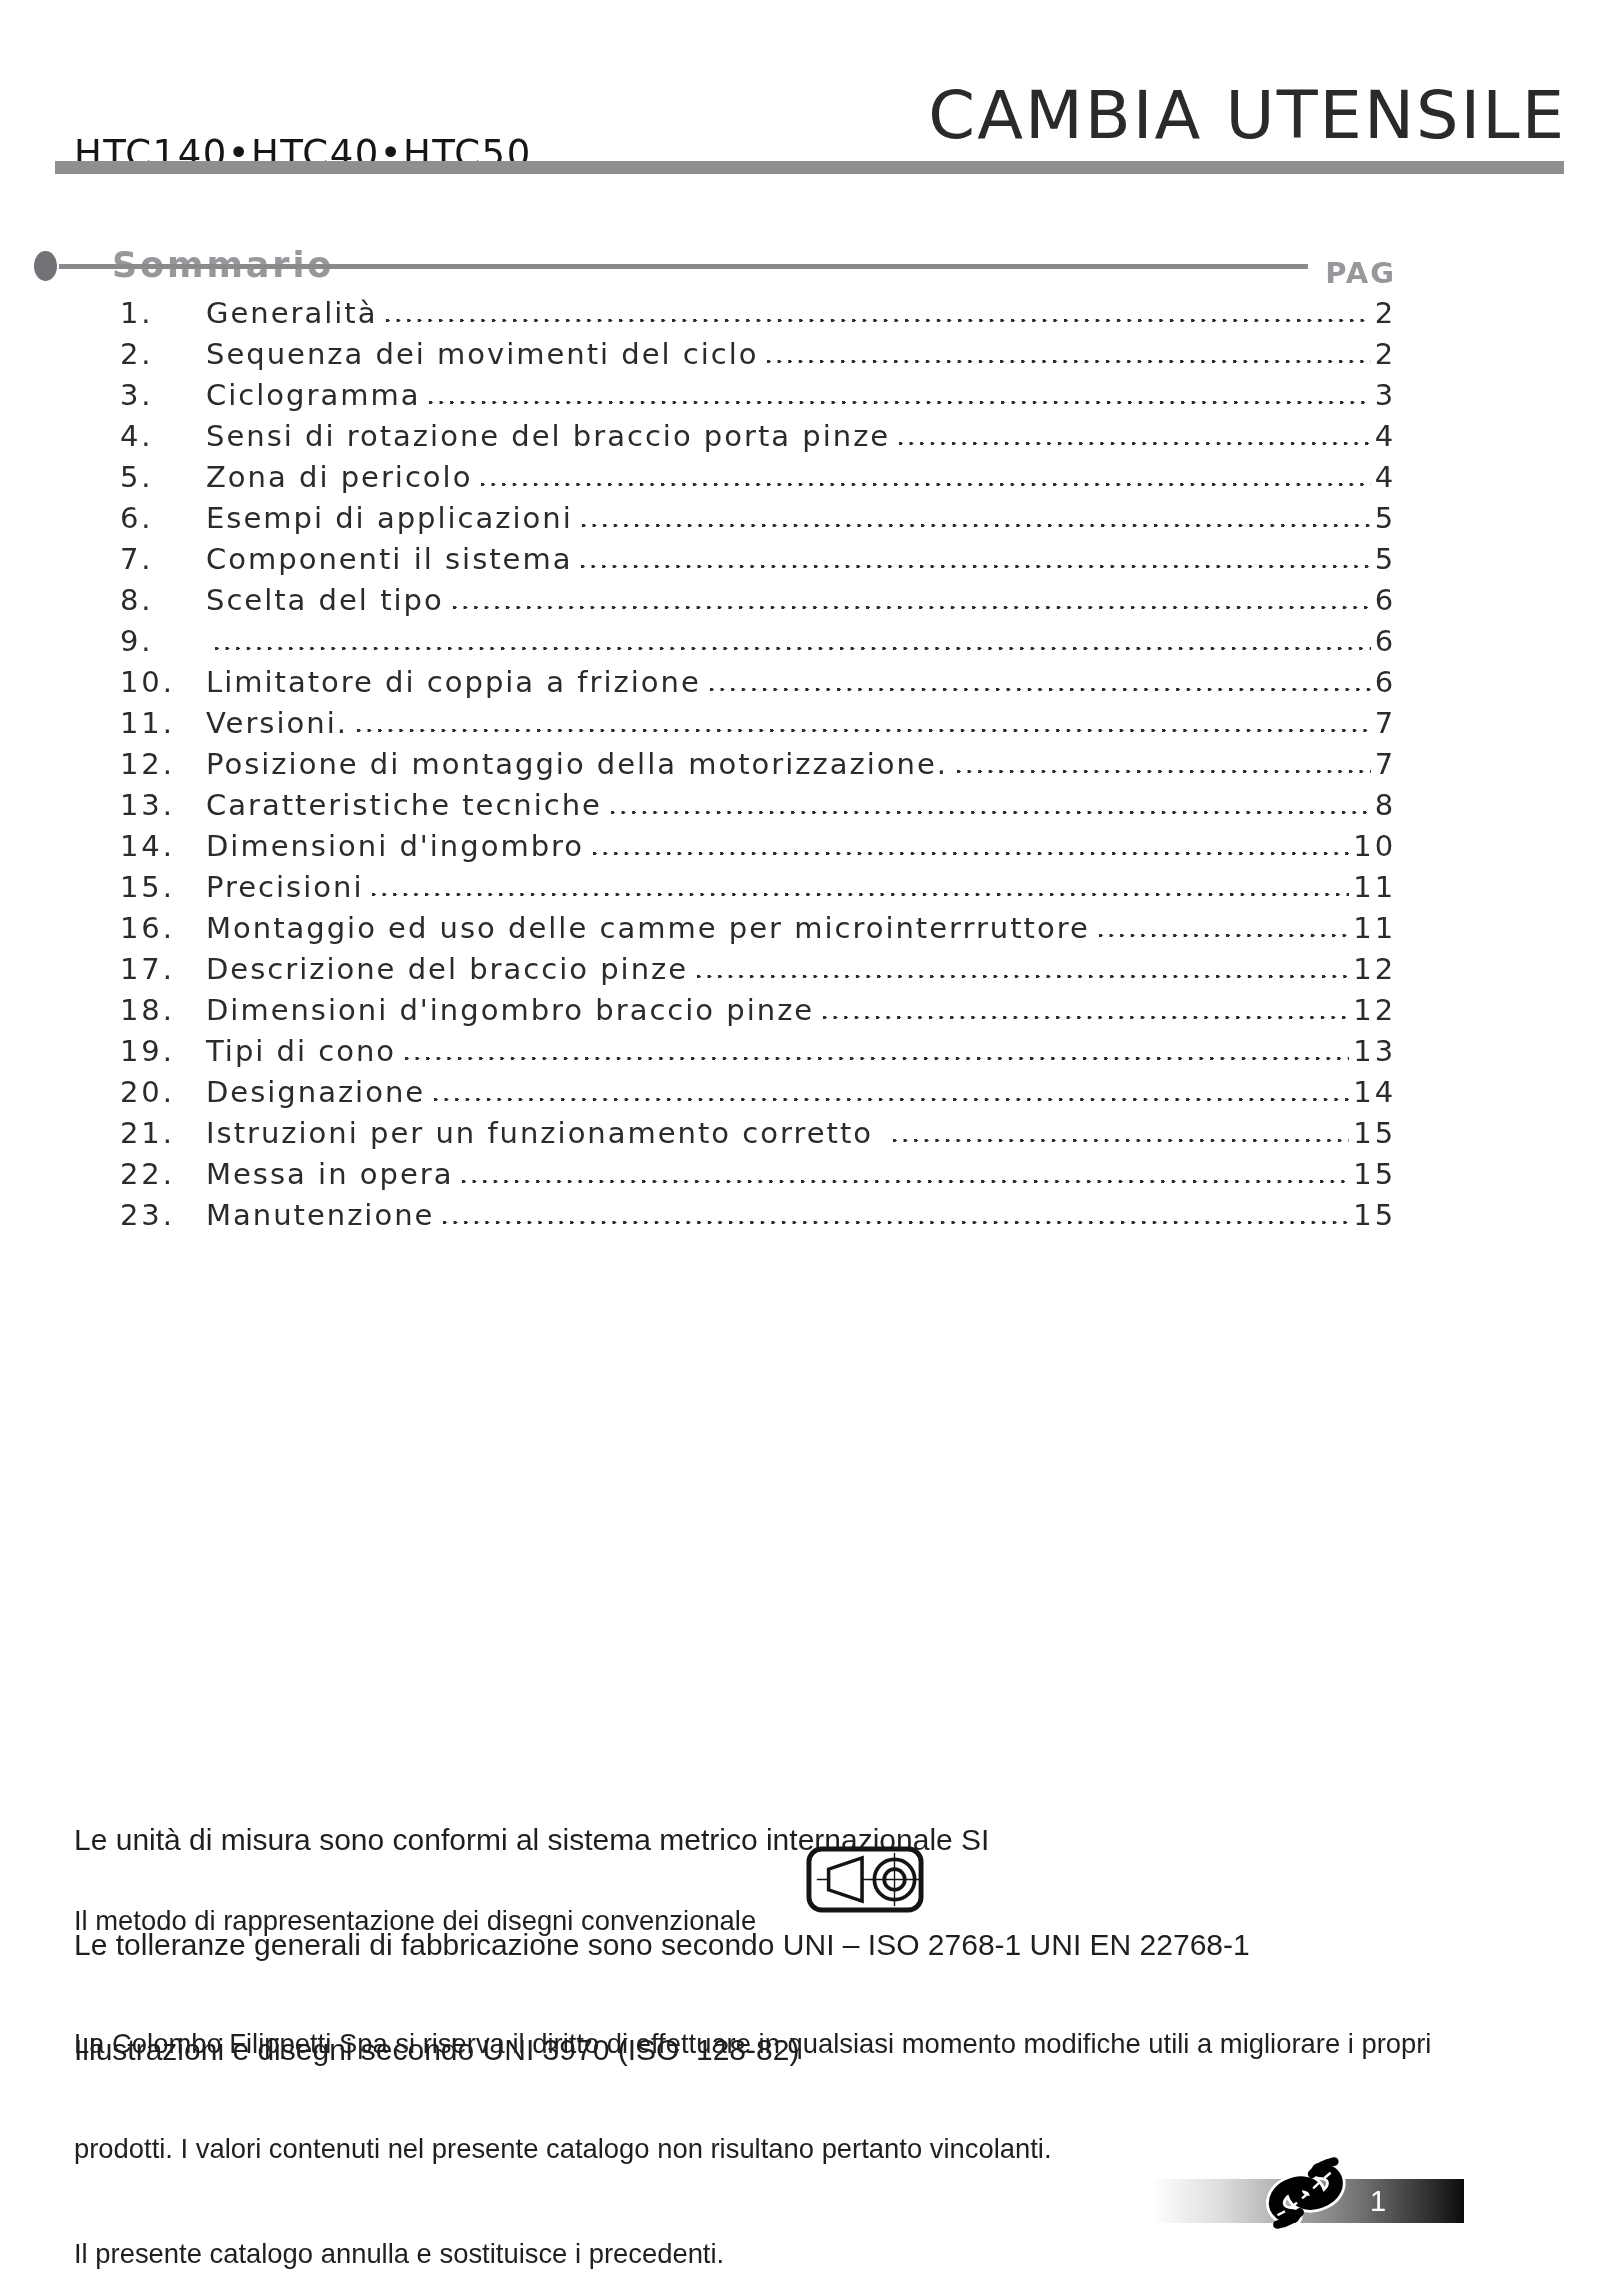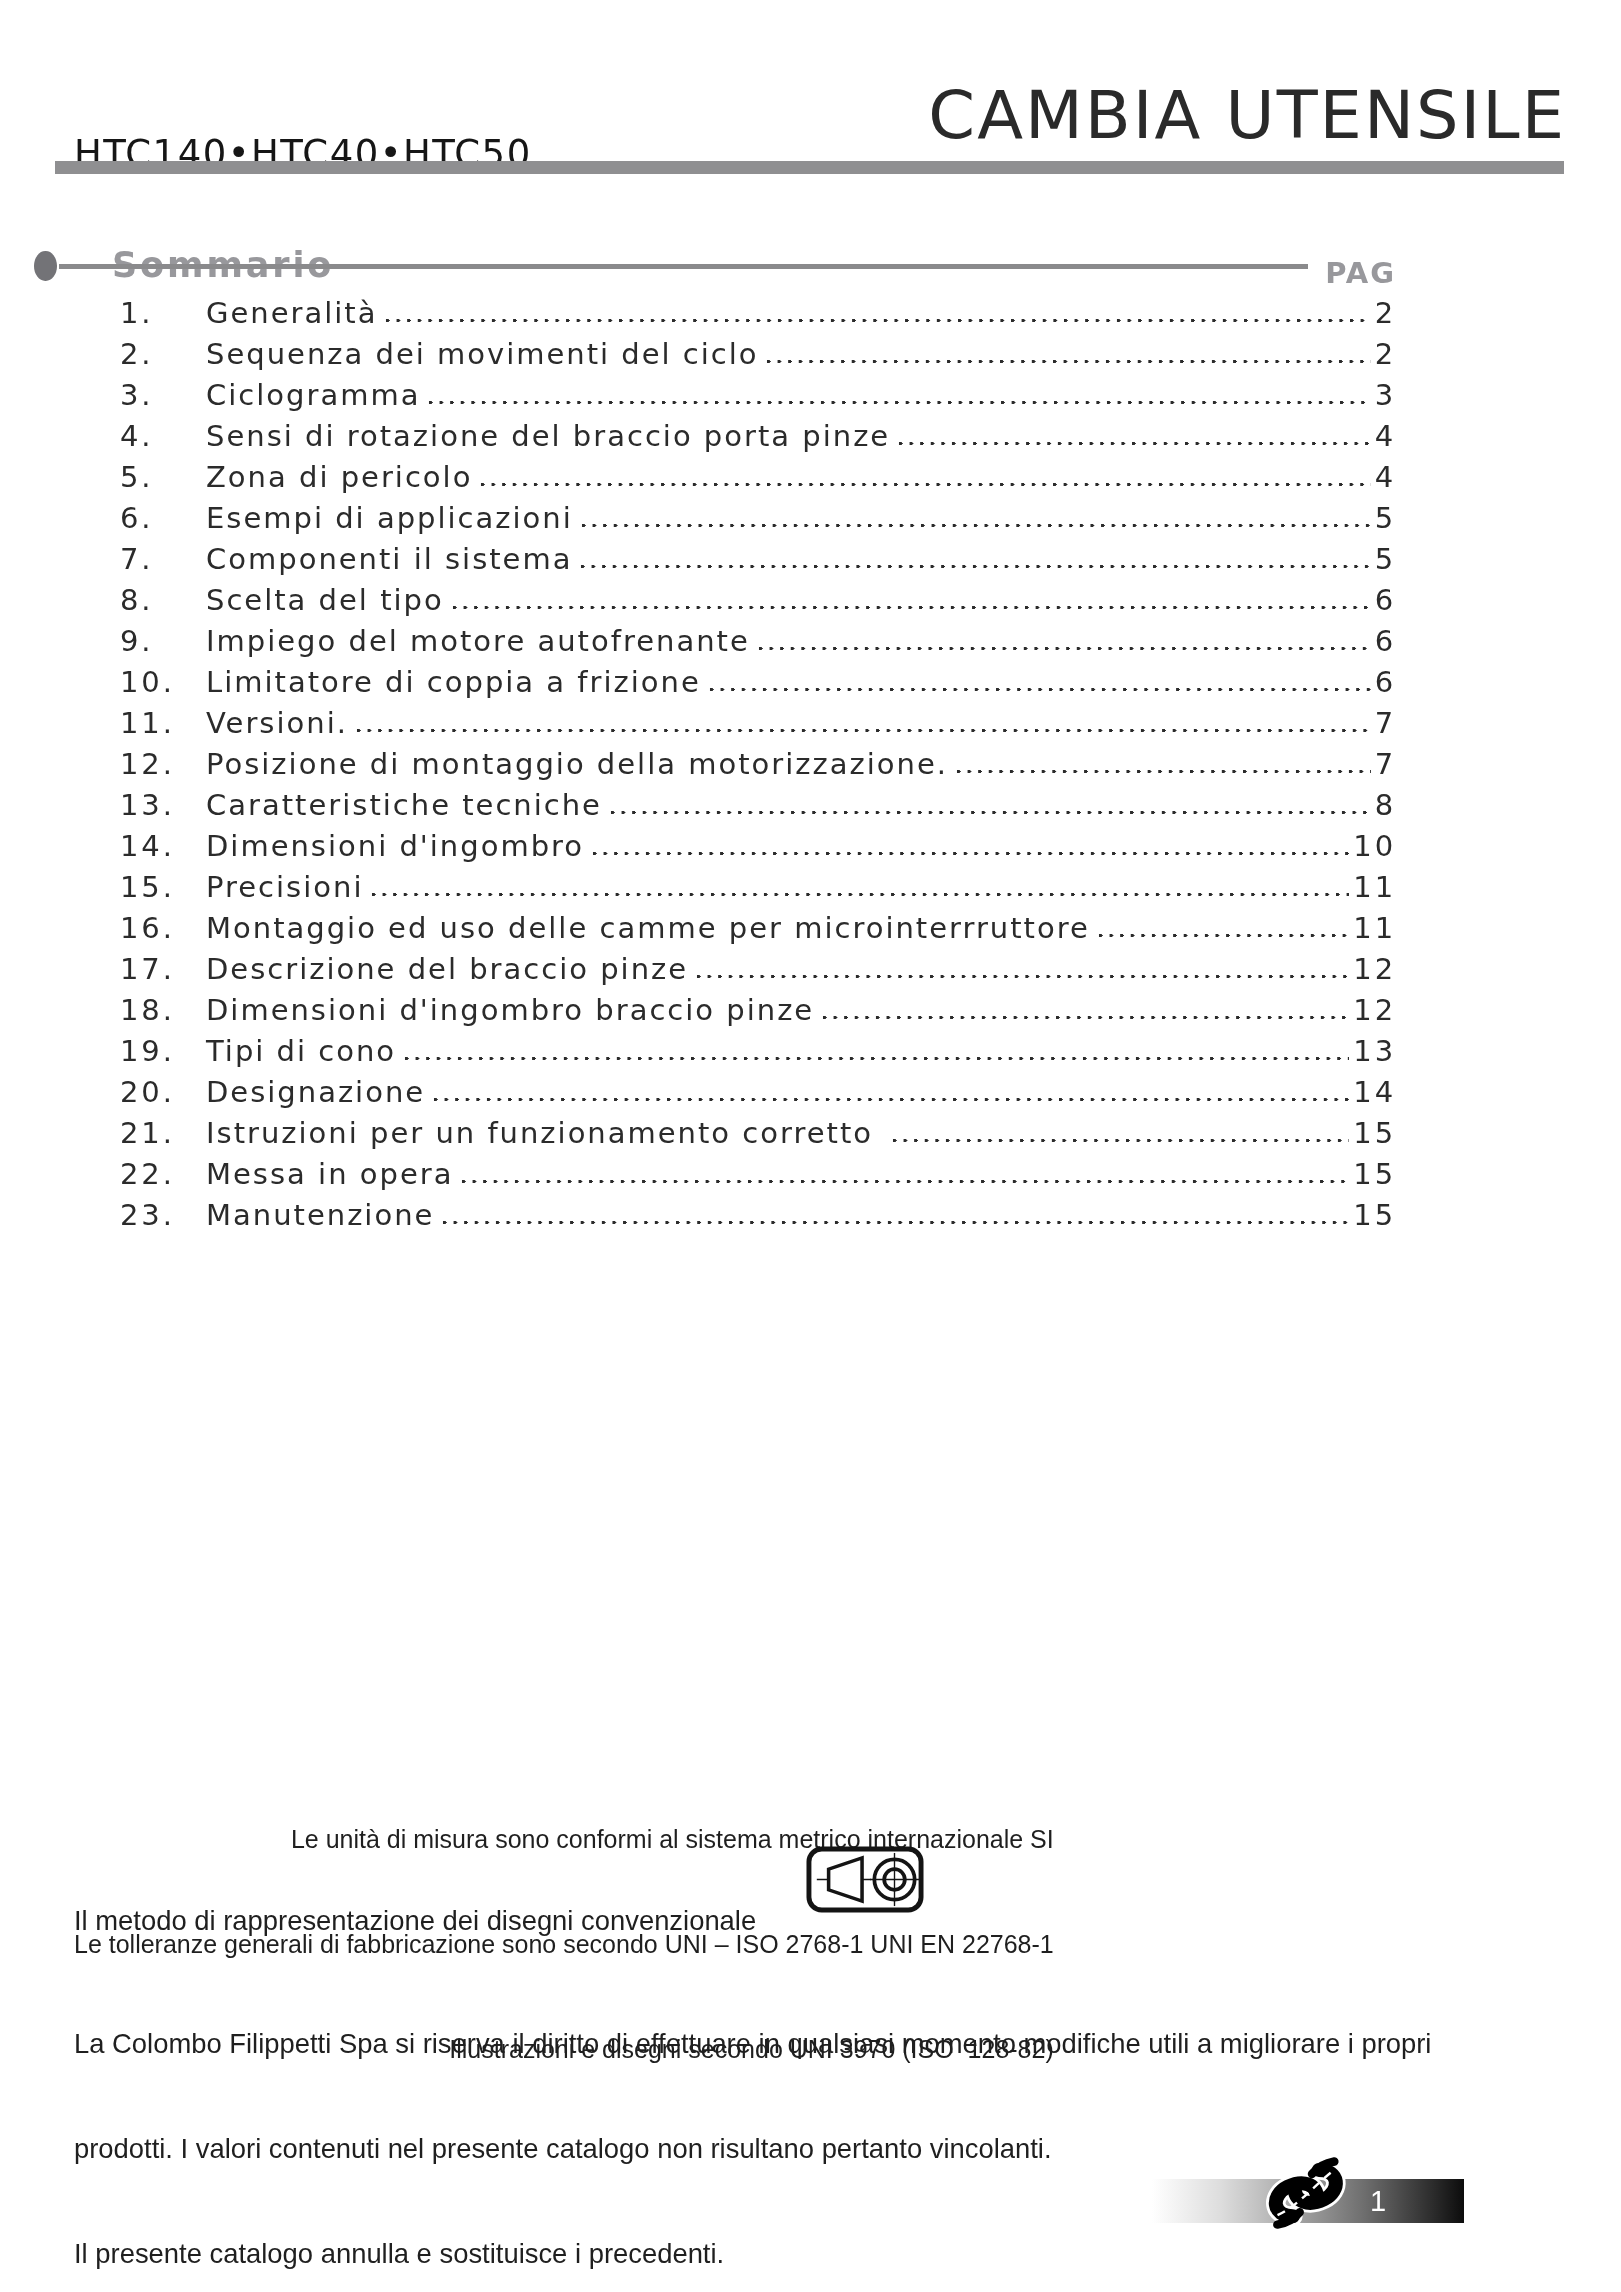--- a/index.html
+++ b/index.html
@@ -55,21 +55,21 @@
   .toc-title{flex:none;white-space:pre;}
   .toc-leader{
     flex:1;min-width:23.5px;height:4.9px;margin:0 3.9px 0 7.8px;
     background:radial-gradient(circle 1.9px at 2.5px 2.5px,#2b2b2b 98%,transparent 100%) left center / 10.6px 4.9px repeat-x;
   }
   .toc-page{flex:none;letter-spacing:2.9px;}
   
   .notes{
     position:absolute;left:74px;top:1752px;
     font-family:"Liberation Sans", sans-serif;
-    font-size:25px;line-height:35px;color:#1f1f1f;white-space:pre;text-align:right;
+    font-size:30px;line-height:35px;color:#1f1f1f;white-space:pre;
   }
   .repr-note{
     position:absolute;left:74px;top:1905px;
     font-family:"Liberation Sans", sans-serif;
     font-size:27.4px;color:#1f1f1f;white-space:pre;
   }
   .proj-icon{position:absolute;left:806px;top:1846px;}
   .disclaimer{
     position:absolute;left:74px;top:1956px;
     font-family:"Liberation Sans", sans-serif;
@@ -153,21 +153,20 @@
 
     <div class="toc-row">
       <span class="toc-num">8.</span>
       <span class="toc-title">Scelta del tipo</span>
       <span class="toc-leader"></span>
       <span class="toc-page">6</span>
     </div>
 
     <div class="toc-row">
       <span class="toc-num">9.</span>
-      <span class="toc-title">Impiego del motore autofrenante</span>
       <span class="toc-leader"></span>
       <span class="toc-page">6</span>
     </div>
 
     <div class="toc-row">
       <span class="toc-num">10.</span>
       <span class="toc-title">Limitatore di coppia a frizione</span>
       <span class="toc-leader"></span>
       <span class="toc-page">6</span>
     </div>

